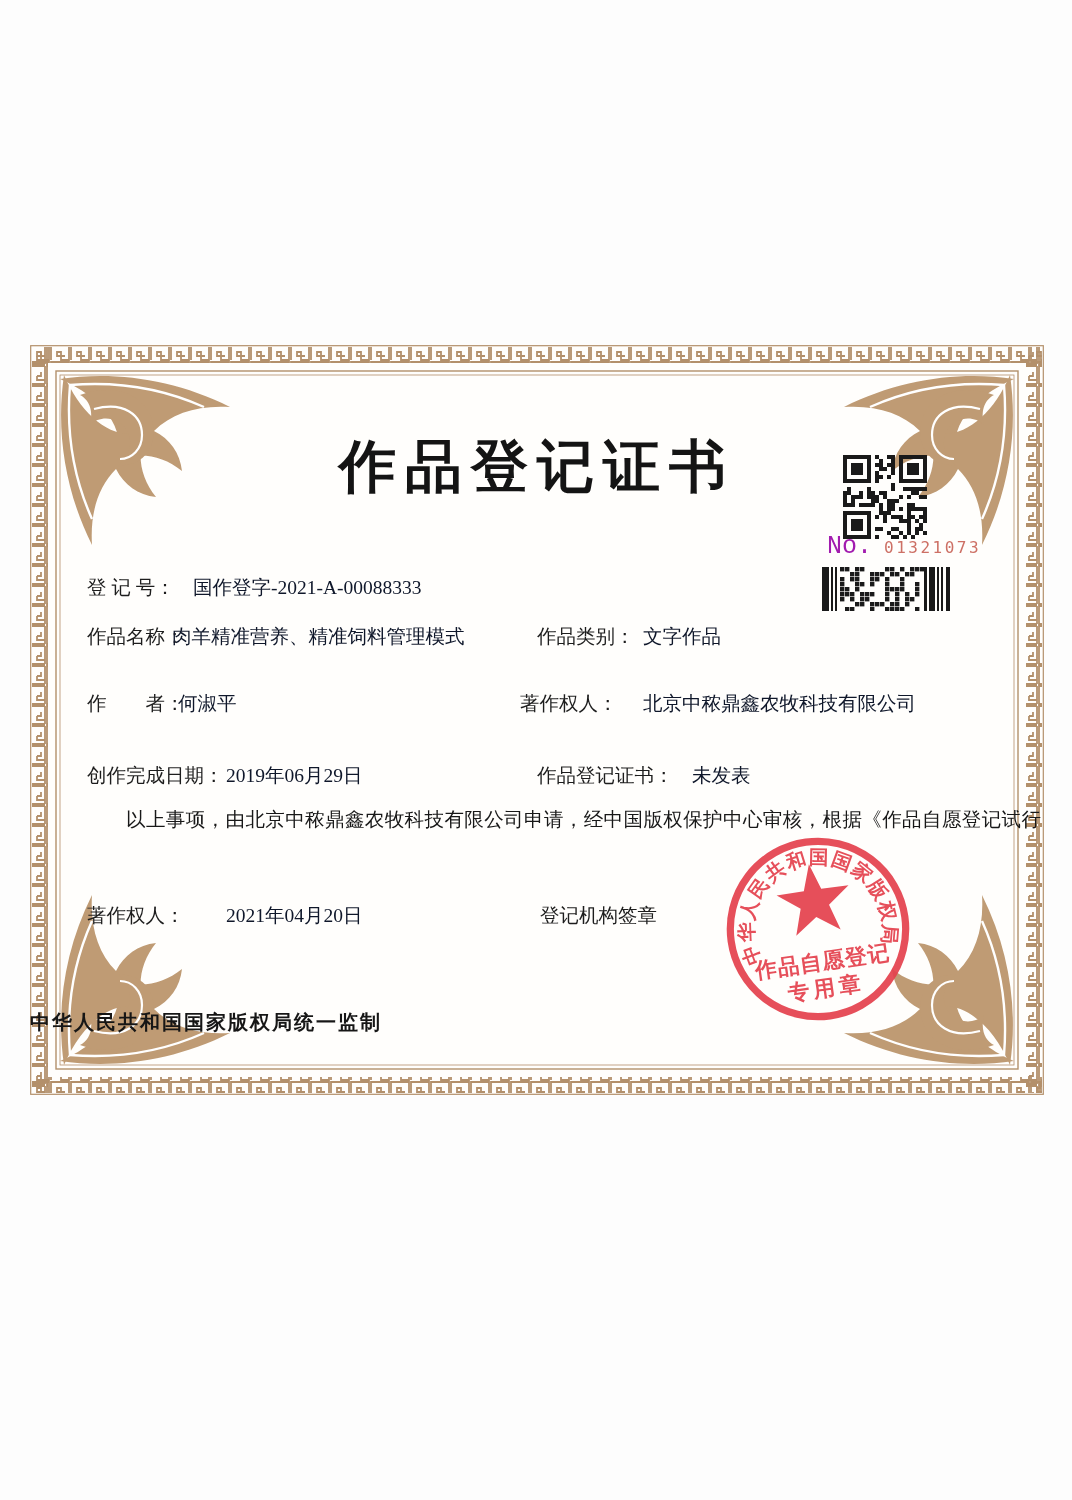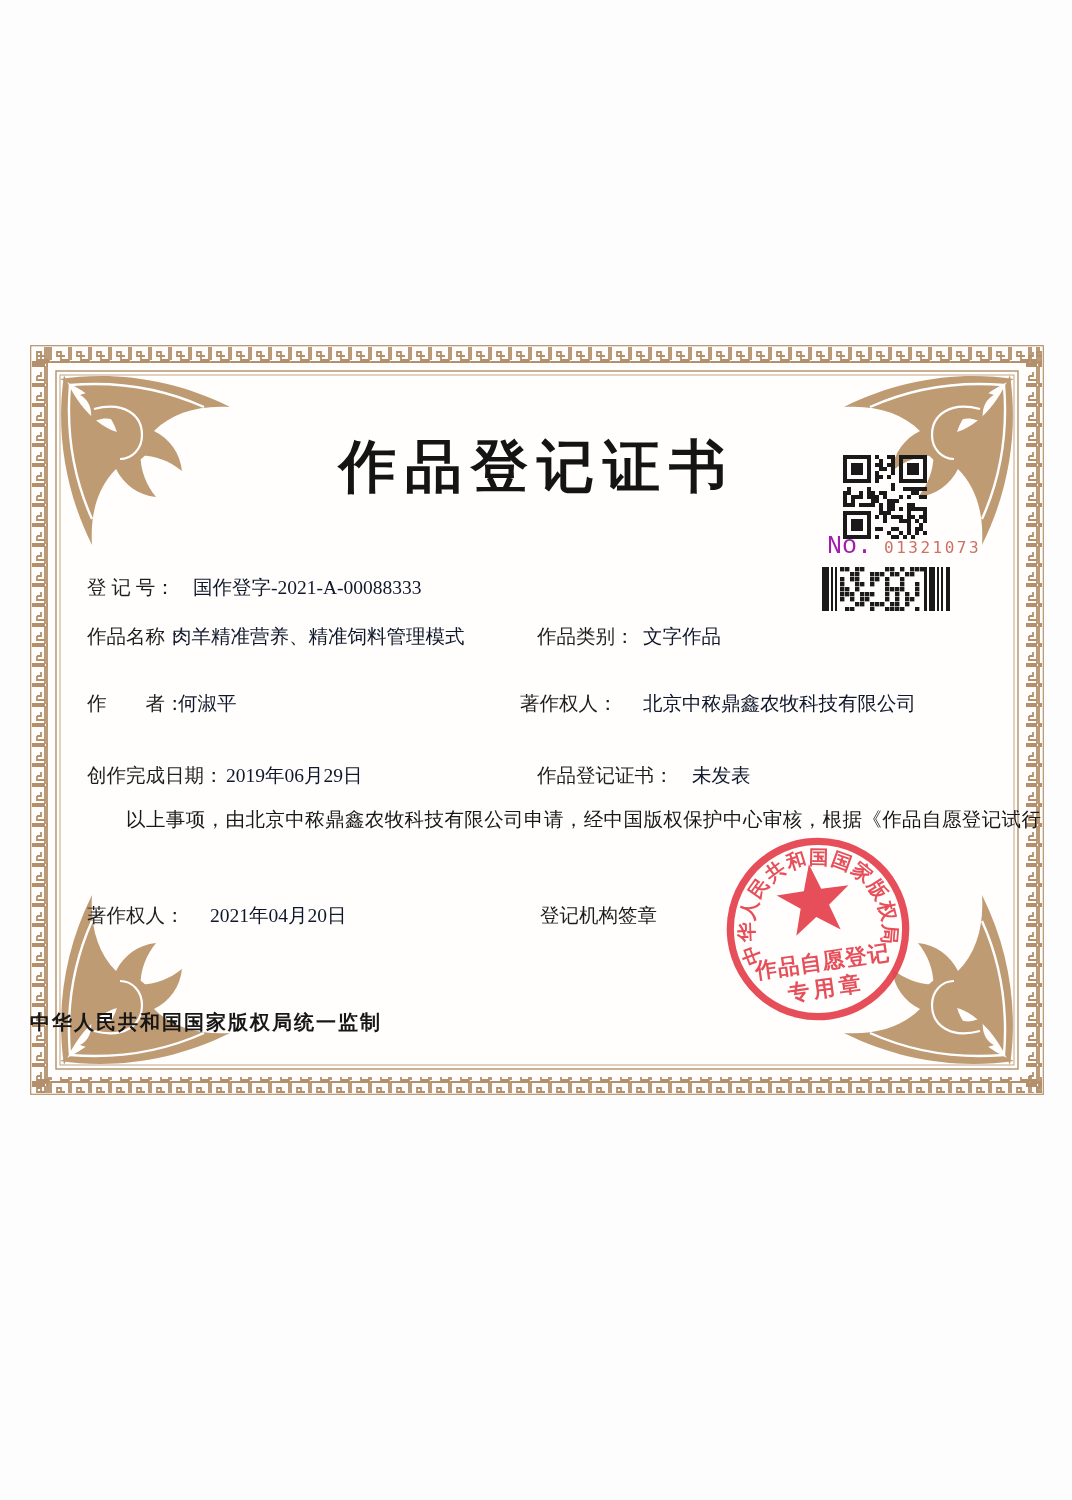--- a/index.html
+++ b/index.html
@@ -430,21 +430,21 @@
     <span class="lbl" style="left:57px">创作完成日期：</span>
     <span class="val" style="left:196px">2019年06月29日</span>
     <span class="lbl" style="left:507px">作品登记证书：</span>
     <span class="val" style="left:662px">未发表</span>
   </div>
 
   <div class="st-line st1">以上事项，由北京中秾鼎鑫农牧科技有限公司申请，经中国版权保护中心审核，根据《作品自愿登记试行</div>
 
   <div class="row r5">
     <span class="lbl" style="left:57px">著作权人：</span>
-    <span class="val" style="left:180px">2021年04月20日</span>
+    <span class="val" style="left:196px">2021年04月20日</span>
     <span class="lbl" style="left:510px">登记机构签章</span>
   </div>
 
   <svg class="seal" viewBox="0 0 190 190" xmlns="http://www.w3.org/2000/svg">
     <g transform="rotate(-8 95 95)">
       <circle cx="95" cy="95" r="85" fill="none" stroke="#e4414d" stroke-width="7"></circle>
       <polygon points="95,49 102.6,71.5 126.4,71.8 107.4,86 114.4,108.7 95,95 75.6,108.7 82.6,86 63.6,71.8 87.4,71.5" fill="#e4414d" transform="translate(0,-14) scale(1.12) translate(-10.2,-8.2)"></polygon>
       <path id="sealArc" d="M 37.9 121.6 A 63 63 0 1 1 152.1 121.6" fill="none"></path>
       <text font-size="19" font-weight="bold" fill="#e4414d" letter-spacing="1.5">
         <textPath href="#sealArc" startOffset="50%" text-anchor="middle">中华人民共和国国家版权局</textPath>

